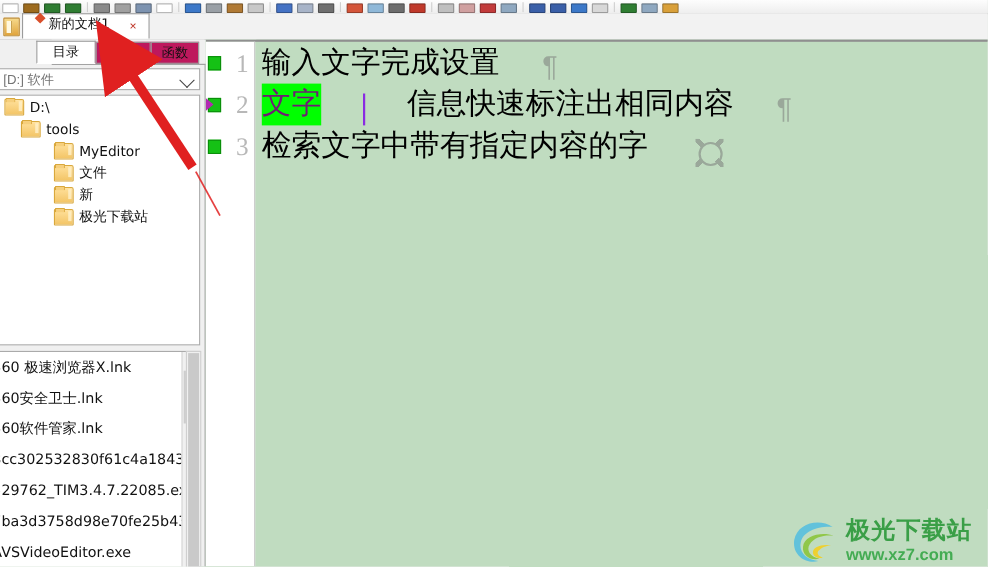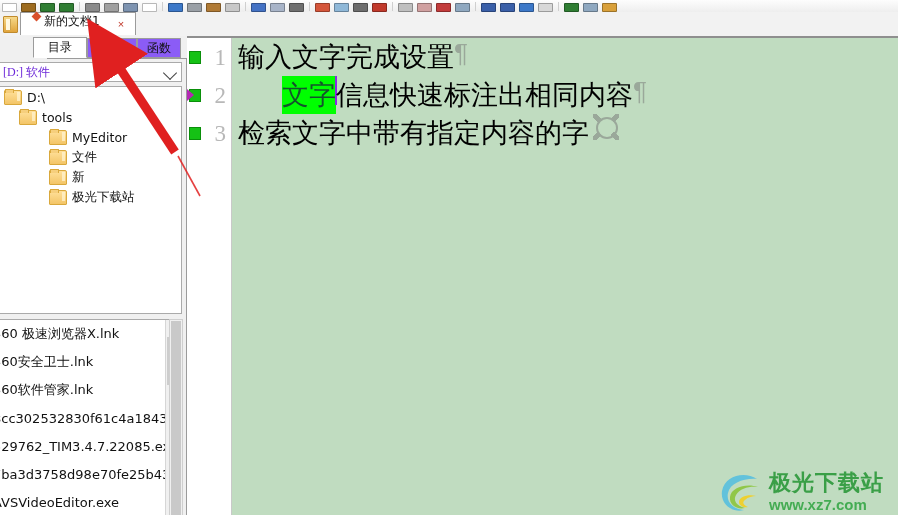--- a/index.html
+++ b/index.html
@@ -68,35 +68,35 @@
   }
   .panel-tabs{
     position:absolute;left:0;top:0;width:186px;height:22px;
     background:#f0f0f0;border-bottom:1px solid #9b9b9b;margin-left:47px;
   }
   .ptab{
     position:absolute;top:2px;height:20px;box-sizing:border-box;
     display:flex;align-items:center;justify-content:center;
     font-size:12px;color:#111;
     font-family:"DejaVu Sans","Liberation Sans",sans-serif;
-    border:1px solid #9b9b9b;background:#8b5cf6;
+    border:1px solid #9b9b9b;background:#be185d;
   }
   .ptab.active{background:#ffffff;border-bottom:1px solid #ffffff;top:1px;height:21px;}
   .ptab0{left:-14px;width:54px;}
   .ptab1{left:40px;width:50px;}
   .ptab2{left:90px;width:44px;}
 
   .drivebox{
     position:absolute;left:-2px;top:26px;width:184px;height:20px;
     background:#ffffff;border:1px solid #aaaaaa;box-sizing:border-box;
     display:flex;align-items:center;
   }
   .drivebox .dtext{
-    margin-left:4px;font-size:12px;color:#6d28d9;white-space:nowrap;
-    font-family:Liberation Serif, serif;
+    margin-left:4px;font-size:12px;color:#737373;white-space:nowrap;
+    font-family:Liberation Sans, sans-serif;
   }
   .drive-caret{
     position:absolute;right:6px;top:5px;width:9px;height:9px;
     border-right:1.6px solid #444;border-bottom:1.6px solid #444;
     transform:rotate(45deg);
   }
 
   .treebox{
     position:absolute;left:-2px;top:50px;width:184px;height:228px;
     background:#ffffff;border:1px solid #aaaaaa;box-sizing:border-box;
@@ -181,29 +181,30 @@
     content:"";position:absolute;left:-3px;top:-1px;
     border-top:6px solid transparent;border-bottom:6px solid transparent;
     border-left:7px solid #b32ab3;
   }
   .ln-num{
     font-size:23px;color:#b8b8b8;line-height:1;
     font-family:"Liberation Serif","DejaVu Serif",serif;
   }
   .ed-lines{position:absolute;left:44px;top:2px;right:0;bottom:0;}
   .ed-line{
-    height:38px;display:flex;align-items:flex-start;white-space:nowrap;
+    height:38px;display:flex;align-items:flex-end;white-space:nowrap;
     padding-left:7px;
+    gap:39px;
   }
   .ed-text{
     font-size:27px;line-height:38px;color:#000;
     font-family:"DejaVu Sans","Liberation Sans",sans-serif;
     letter-spacing:0px;
   }
-  .hl{background:#00ff00;color:#14532d;margin-left:44px;}
+  .hl{background:#00ff00;color:#701a75;}
   .caret{
     display:inline-block;width:2px;height:29px;background:#8a2be2;
     vertical-align:middle;margin:0 -1px;
   }
   .pilcrow{color:#9aa89a;font-size:26px;}
   .eofmark{
     display:inline-block;width:26px;height:26px;margin-left:4px;
     position:relative;vertical-align:middle;
   }
   .eofmark:before{

